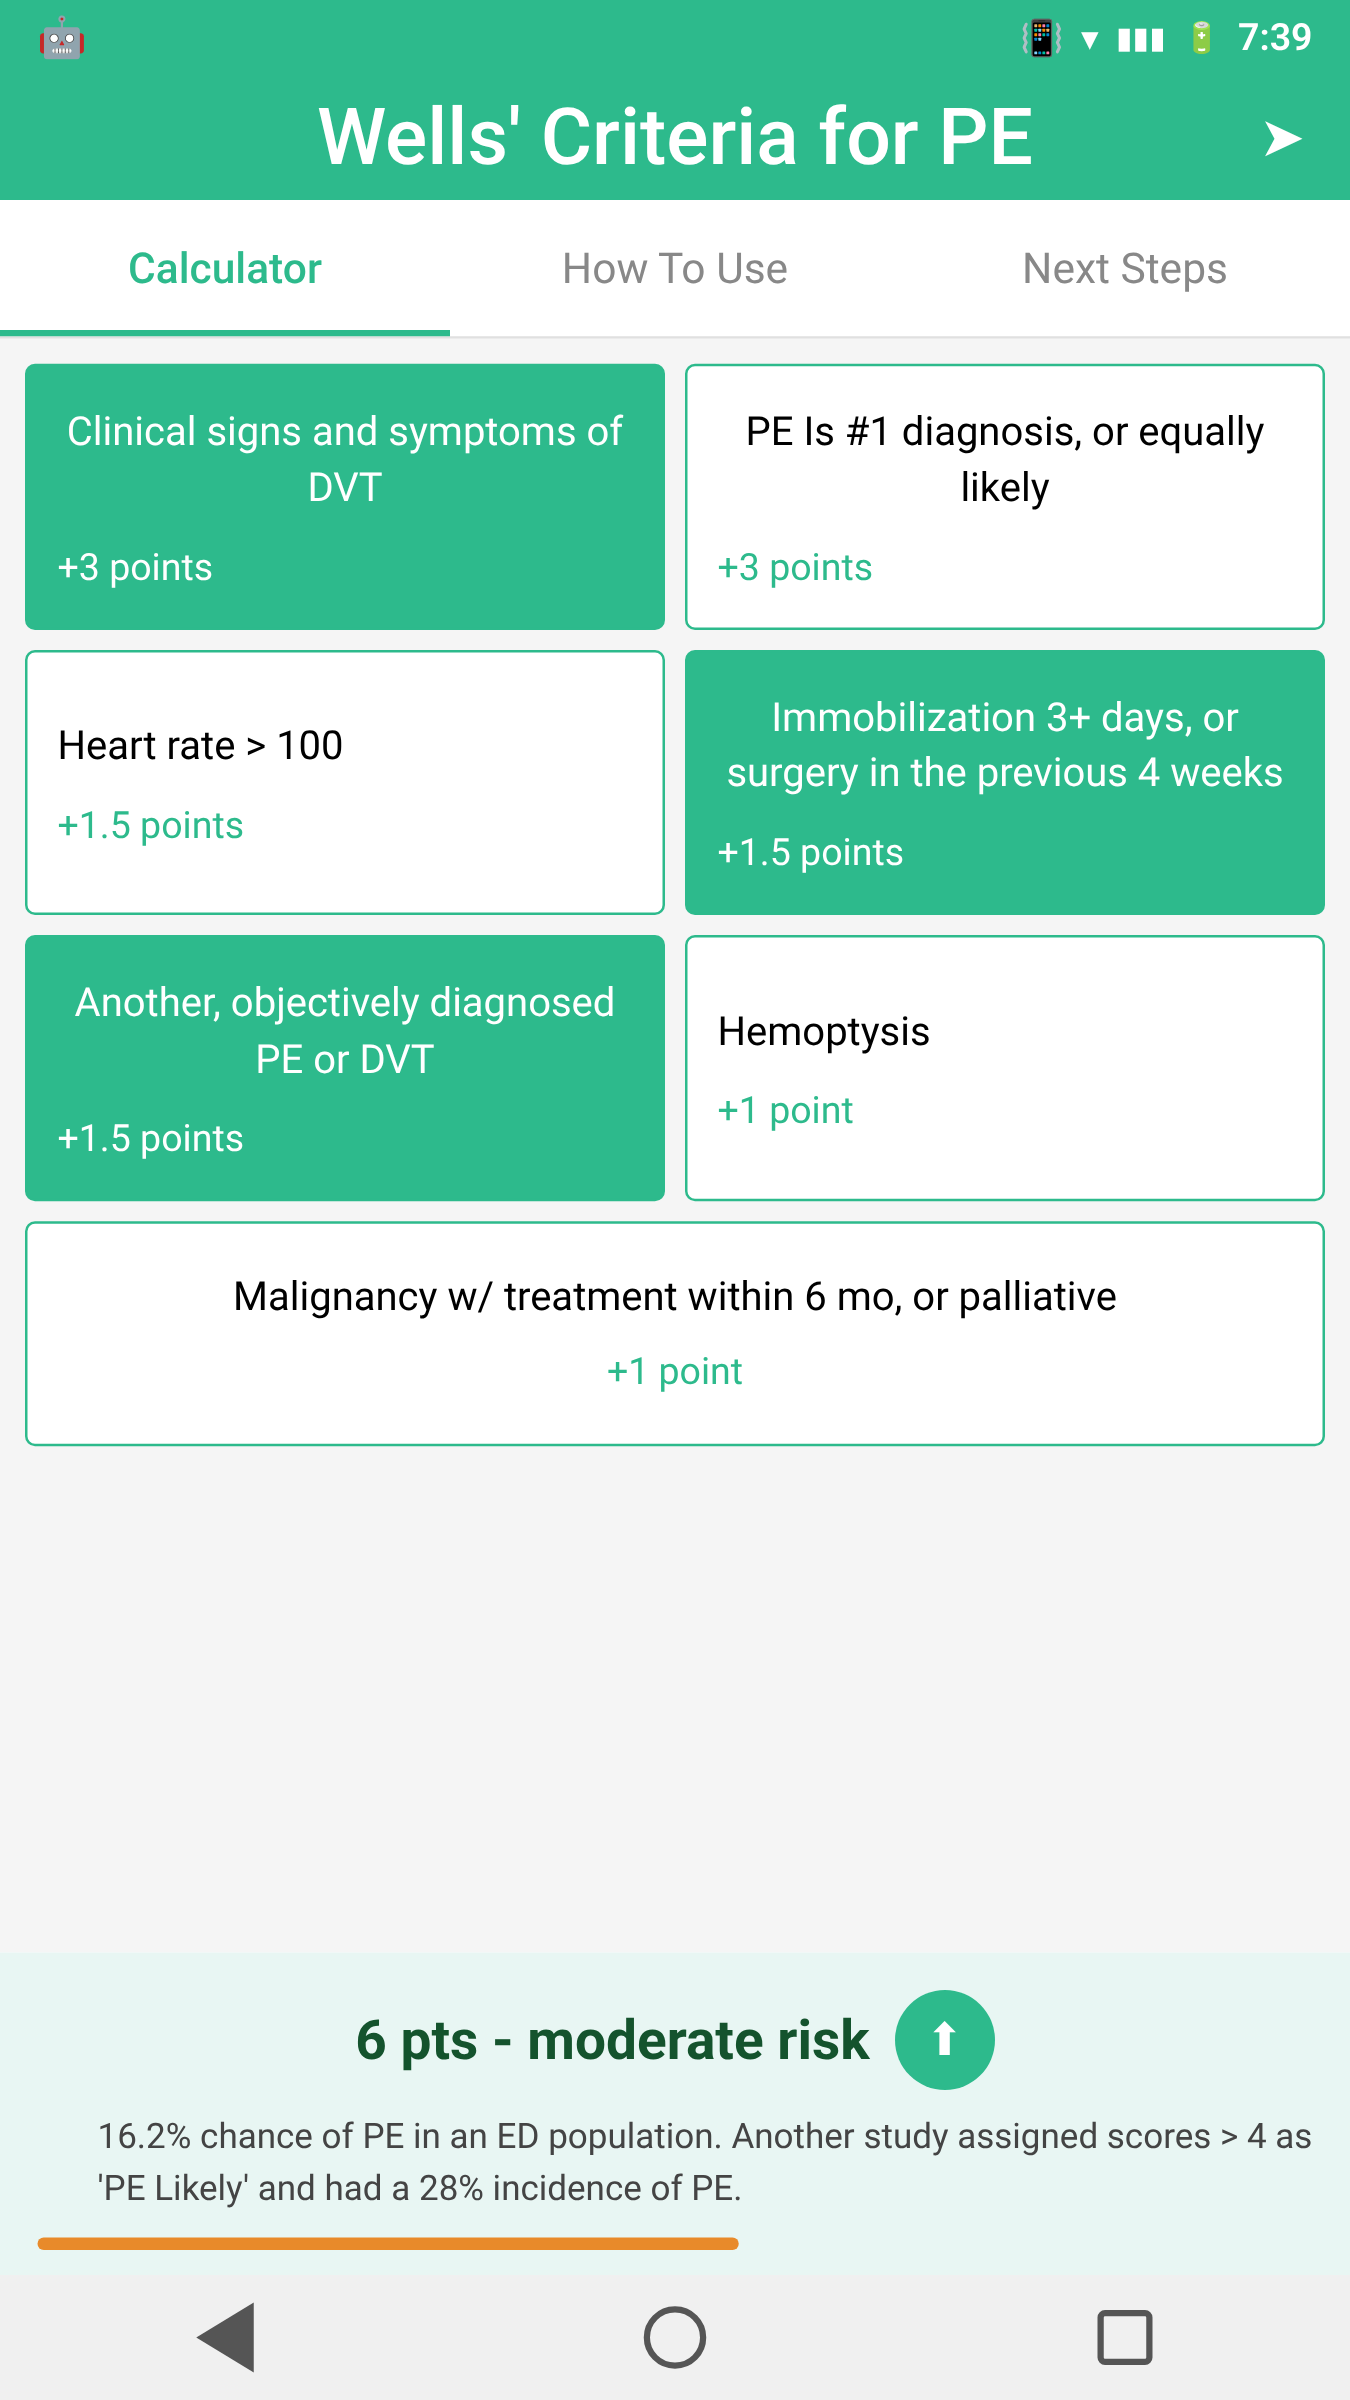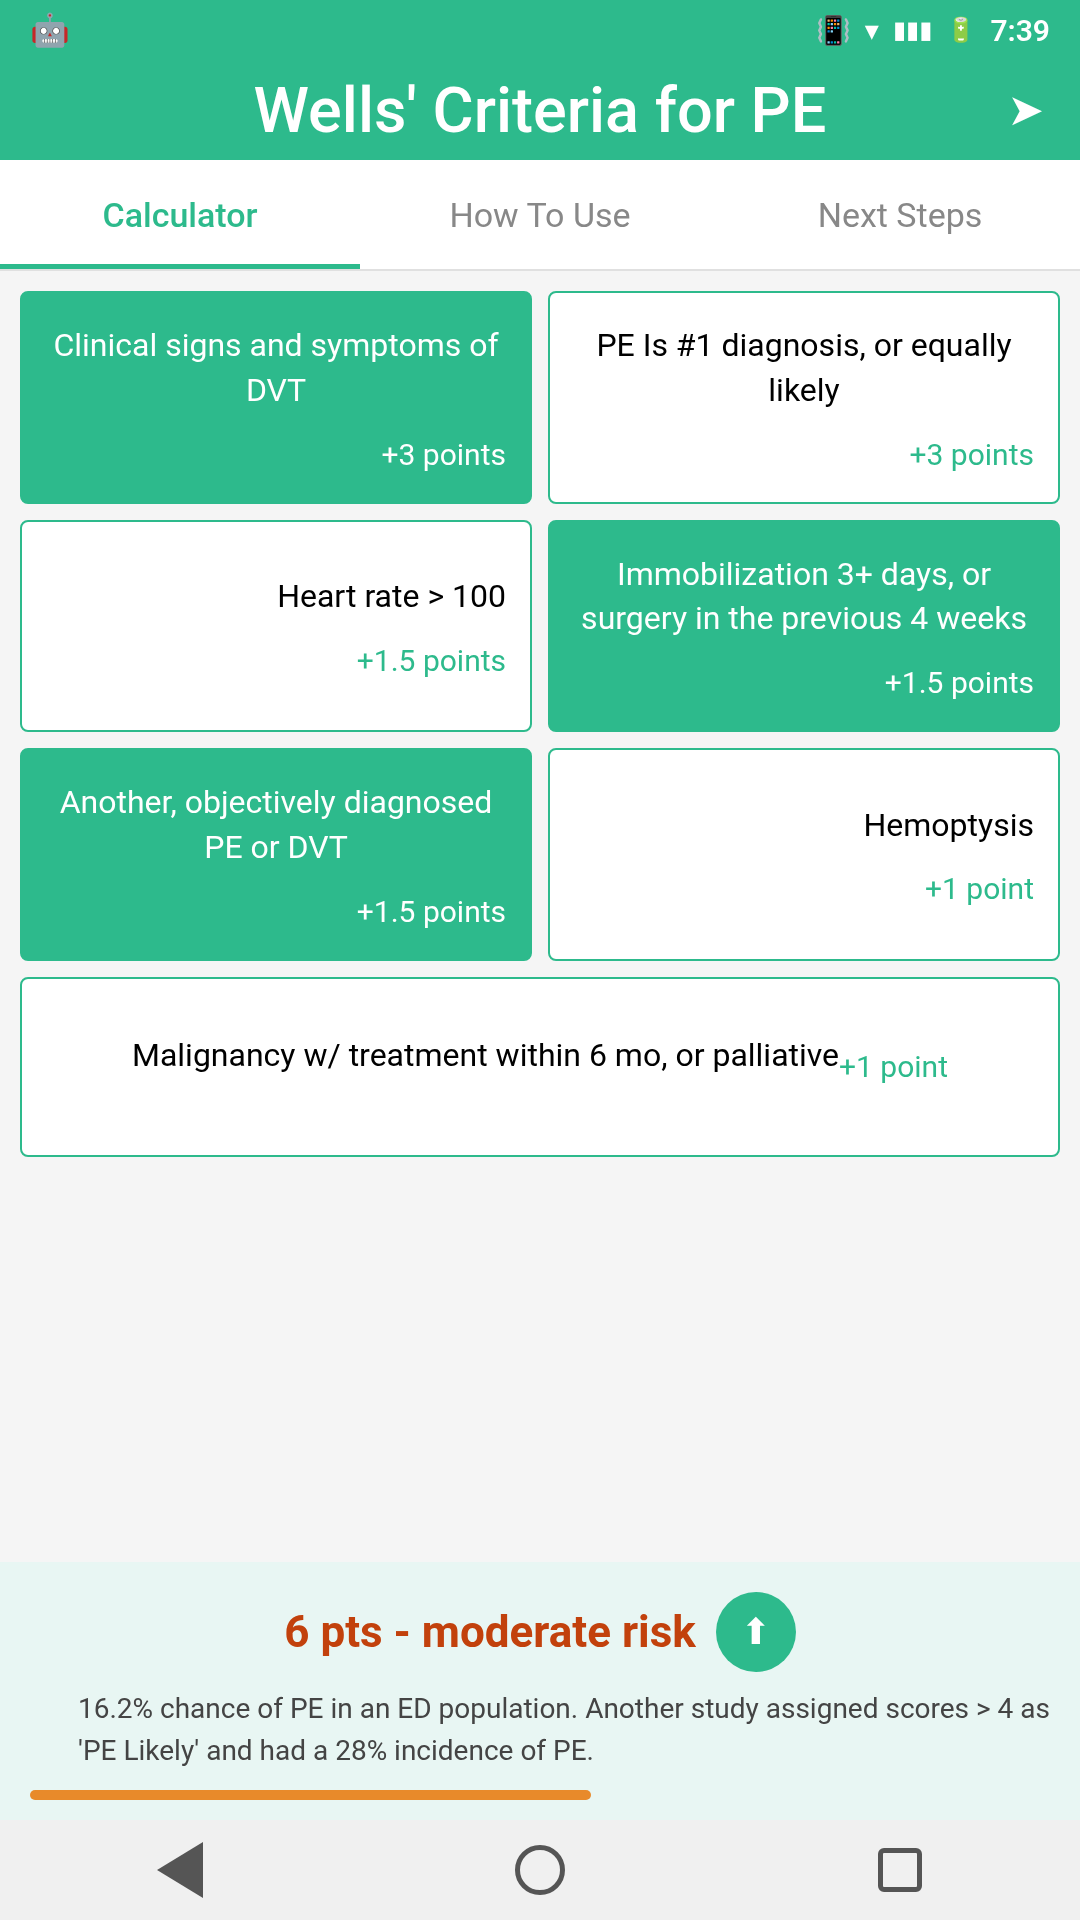--- a/index.html
+++ b/index.html
@@ -107,21 +107,21 @@
       gap: 16px;
     }
 
     .criterion-card {
       flex: 1;
       border: 2px solid #2dba8c;
       border-radius: 8px;
       padding: 30px 24px;
       display: flex;
       flex-direction: column;
-      align-items: flex-end;
+      align-items: flex-start;
       justify-content: center;
       text-align: center;
       background: white;
       cursor: pointer;
       min-height: 200px;
     }
     .criterion-card.active {
       background: #2dba8c;
       color: white;
     }
@@ -136,21 +136,21 @@
     }
     .criterion-card.active .card-points {
       color: white;
     }
 
     .full-width-card {
       border: 2px solid #2dba8c;
       border-radius: 8px;
       padding: 36px 24px;
       display: flex;
-      flex-direction: row;
+      flex-direction: column;
       align-items: center;
       justify-content: center;
       text-align: center;
       background: white;
       cursor: pointer;
       min-height: 180px;
     }
     .full-width-card .card-label {
       font-size: 32px;
       margin-bottom: 24px;
@@ -169,21 +169,21 @@
     .result-row {
       display: flex;
       align-items: center;
       justify-content: center;
       gap: 20px;
       margin-bottom: 16px;
     }
     .result-text {
       font-size: 44px;
       font-weight: 700;
-      color: #c2410c;
+      color: #14532d;
     }
     .result-icon {
       width: 80px;
       height: 80px;
       background: #2dba8c;
       border-radius: 50%;
       display: flex;
       align-items: center;
       justify-content: center;
       color: white;

